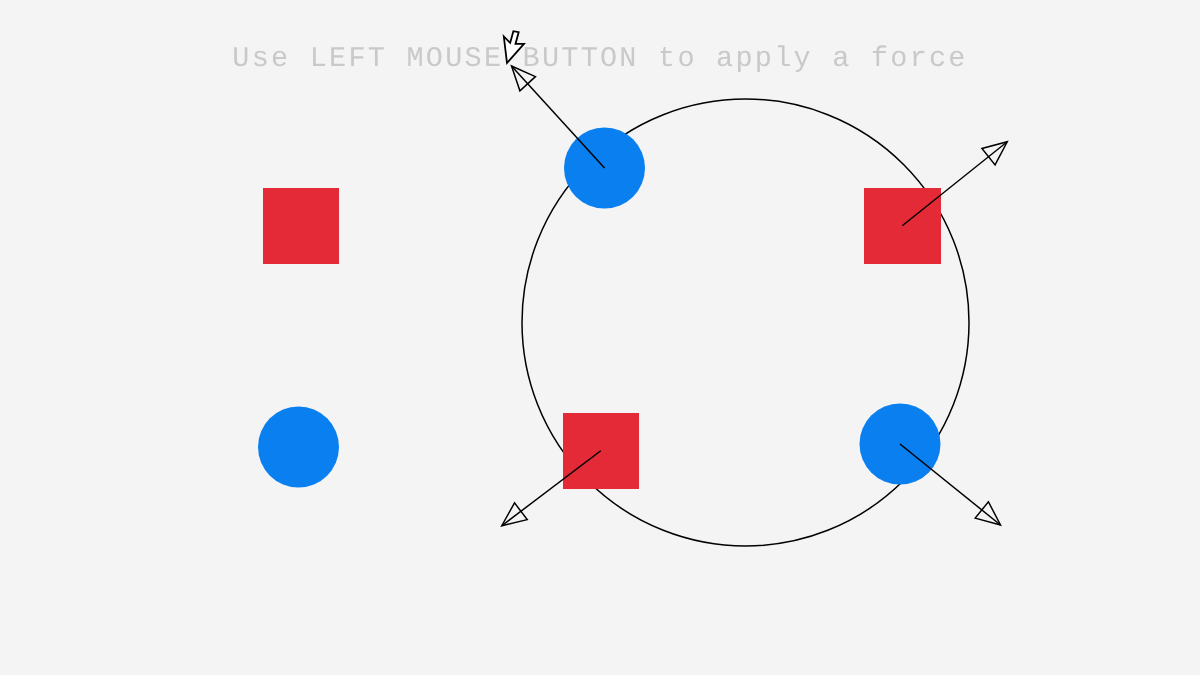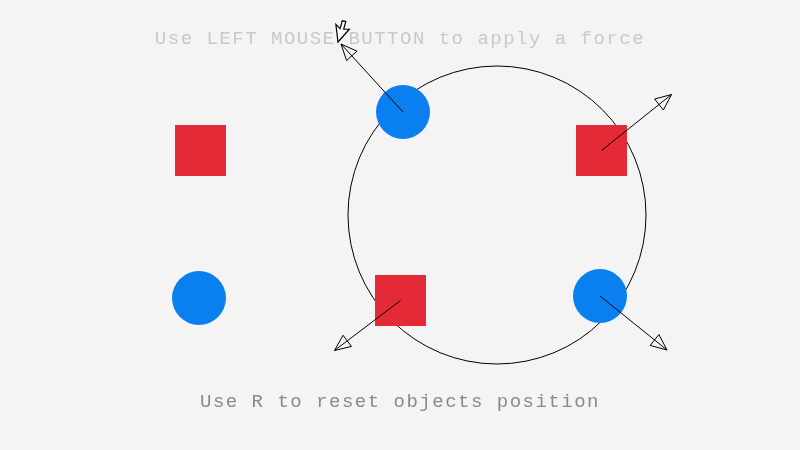--- a/index.html
+++ b/index.html
@@ -84,15 +84,14 @@
       </g>
 
     <g id="cursor-group">
         <polygon points="338,42 339,59 343,55 347,62 350,60 346,53 352,53" fill="#ffffff" stroke="#000000" stroke-width="1.2" stroke-linejoin="miter" transform="rotate(-135 338 42)"></polygon>
       </g>
 
   </svg>
 
   <div class="hint" id="hint-top" style="color: rgb(201, 201, 201);">Use LEFT MOUSE BUTTON to apply a force</div>
 
-  <div class="hint" id="hint-bottom" style="color: rgb(138, 138, 138);">Use R to reset objects position</div>
 
 </div>
 
 </body></html>

